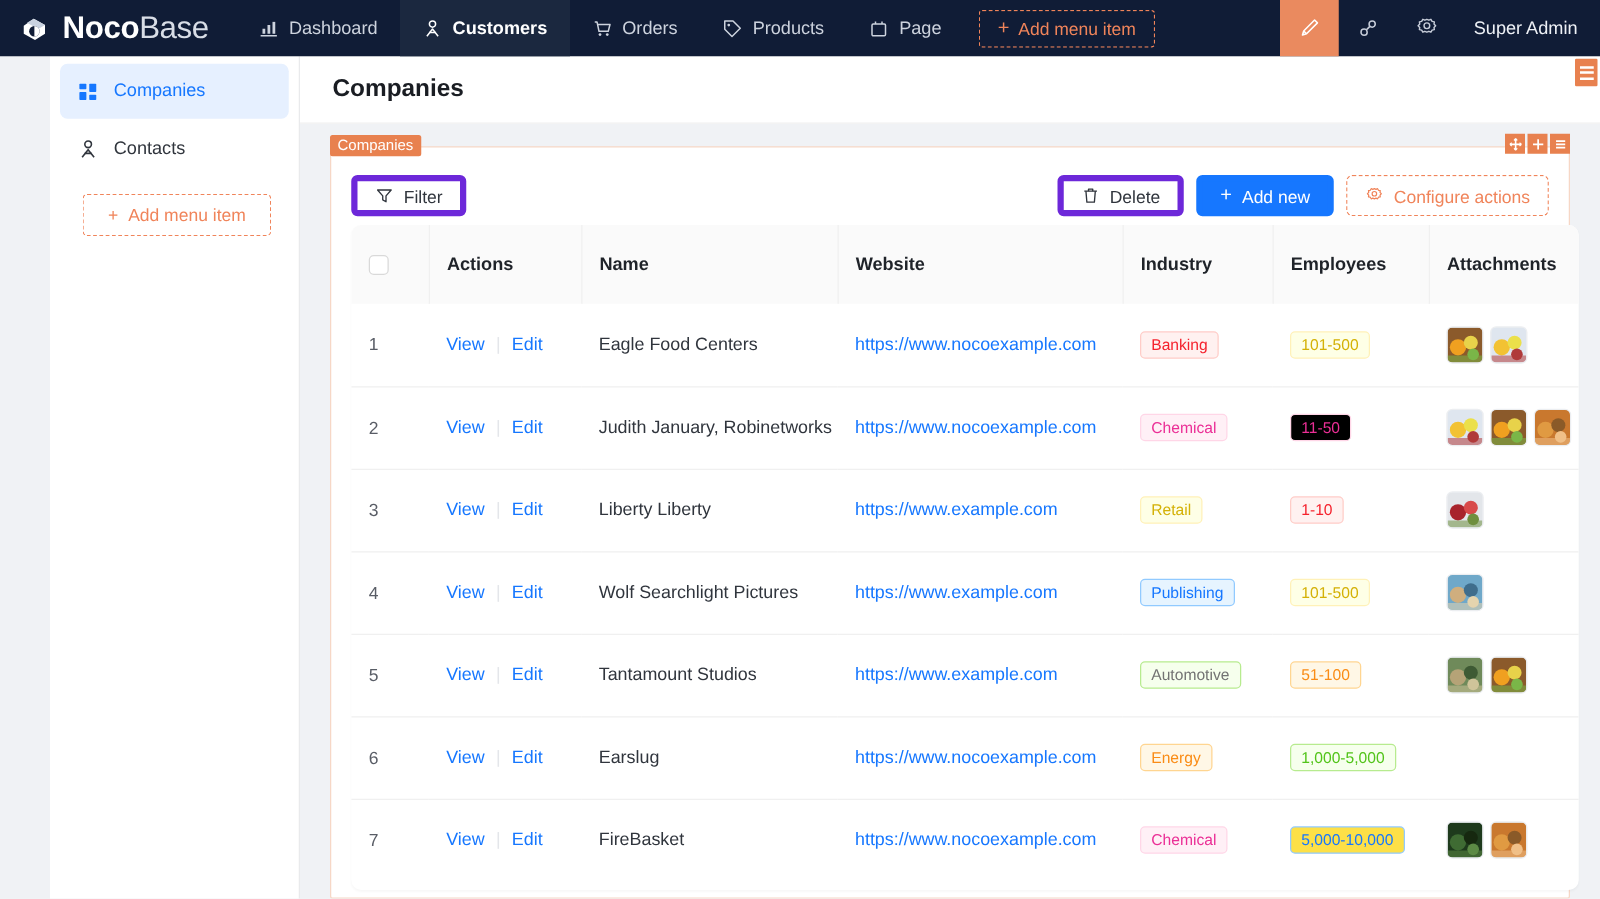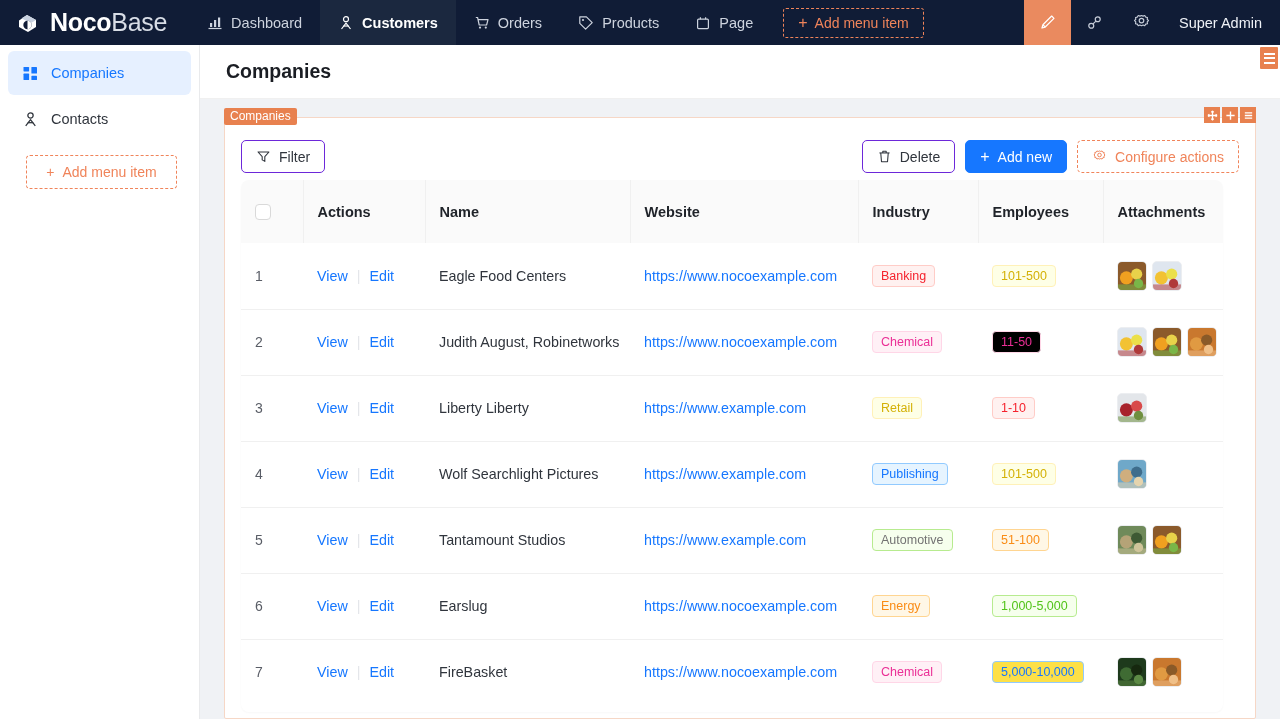--- a/index.html
+++ b/index.html
@@ -49,21 +49,21 @@
     width: 47px; display: flex; align-items: center; justify-content: center;
     cursor: pointer; color: #c6ccd8;
   }
   .hdr-icon.designer { background: #ea8a5f; color: #ffffff; }
   .hdr-user {
     display: flex; align-items: center; padding: 0 18px 0 14px;
     color: #eef1f6; font-size: 14.5px; cursor: pointer; white-space: nowrap;
   }
 
   
-  .body-wrap { display: flex; height: 674px; }
+  .body-wrap { display: flex; height: 674px; padding-left: 40px; }
 
   
   .sidebar {
     width: 200px; background: #ffffff; flex: 0 0 200px;
     border-right: 1px solid #e9eaec;
     padding-top: 4px;
   }
   .side-item {
     display: flex; align-items: center; gap: 12px;
     height: 44px; margin: 2px 8px; padding: 0 14px;
@@ -125,21 +125,21 @@
   .block-tools .tool svg { display: block; }
 
   .toolbar {
     display: flex; align-items: center; height: 52px;
     padding-top: 9px;
   }
   .btn {
     display: inline-flex; align-items: center; gap: 8px;
     height: 33px; padding: 0 14px; border-radius: 5px;
     font-size: 14px; cursor: pointer; white-space: nowrap;
-    border: 1px solid #6d28d9; background: #fff; color: #30353d;
+    border: 5px solid #6d28d9; background: #fff; color: #30353d;
   }
   .btn svg { display: block; }
   .btn-primary { background: #1677ff; border-color: #1677ff; color: #fff; }
   .btn-dashed-orange { border: 1px dashed #f0845a; color: #f0845a; background: transparent; }
   .toolbar-right { margin-left: auto; display: flex; align-items: center; gap: 10px; }
 
   
   .table-card {
     background: #ffffff; border-radius: 8px;
     margin-top: 2px; overflow: hidden;
@@ -452,21 +452,21 @@
                 </tr>
                 <tr>
                   <td><span class="rownum">2</span></td>
                   <td>
                     <div class="acts">
                       <span class="link">View</span>
                       <span class="sep">|</span>
                       <span class="link">Edit</span>
                     </div>
                   </td>
-                  <td>Judith August, Robinetworks</td>
+                  <td>Judith January, Robinetworks</td>
                   <td><span class="site-link">https://www.nocoexample.com</span></td>
                   <td><span class="tag" style="background:#fff0f6;border-color:#ffd6e7;color:#eb2f96">Chemical</span></td>
                   <td><span class="tag" style="background:#000000;border-color:#ffd6e7;color:#eb2f96">11-50</span></td>
                   <td>
                     <div class="thumbs">
                       <span class="thumb">
                         <svg viewBox="0 0 30 30" preserveAspectRatio="none">
                           <rect width="30" height="30" fill="#dfe6ef"></rect>
                           <circle cx="9" cy="17" r="7" fill="#f2c233"></circle>
                           <circle cx="20" cy="13" r="6" fill="#ebe04a"></circle>

